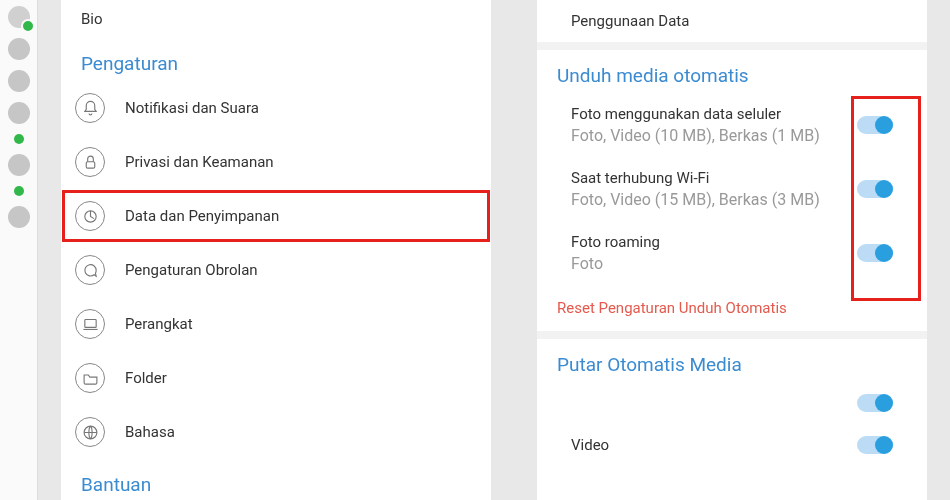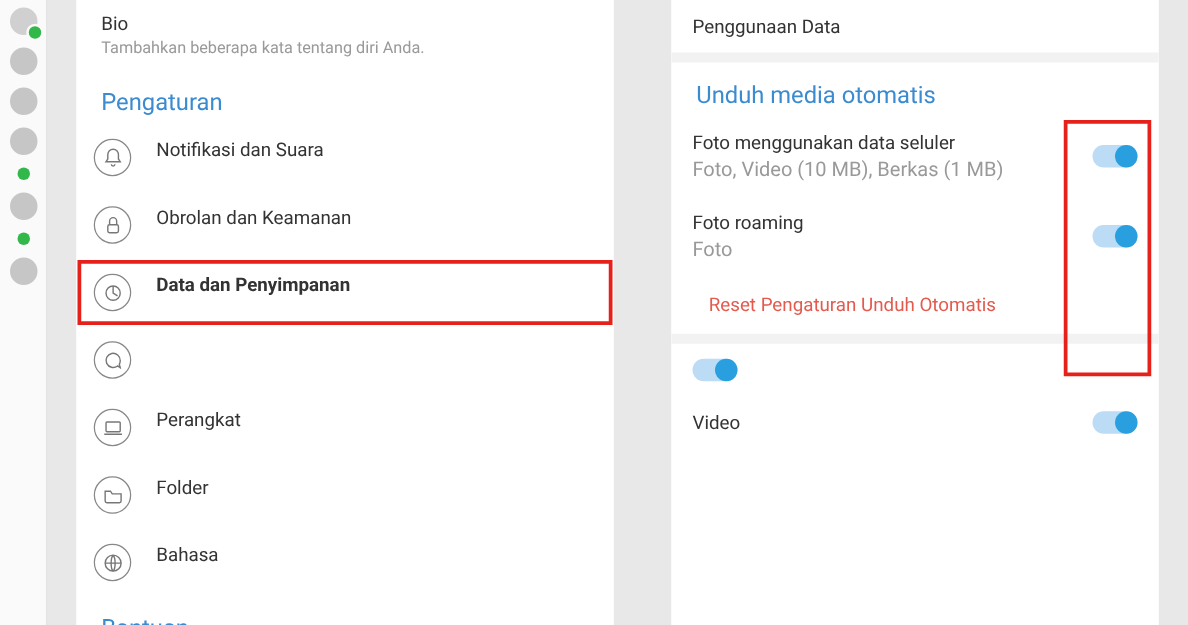--- a/index.html
+++ b/index.html
@@ -44,60 +44,61 @@
     .divider { height:8px;background:#f2f2f2; }
 
     .section-heading {
       font-size:19px;
       color:#3b8bd1;
       padding: 14px 20px 6px 20px;
     }
 
     .menu-item {
       display:flex;
+      align-items:center;
       padding:12px 20px 12px 14px;
       cursor:pointer;
       position:relative;
     }
     .menu-item .icon {
       width:30px;height:30px;
       border:1px solid #888;border-radius:50%;
       display:flex;align-items:center;justify-content:center;
       flex-shrink:0;
       margin-right:20px;
     }
     .menu-label { font-size:15px;color:#333; }
     .menu-item.highlight {
       outline:3px solid #e6201b;
       outline-offset:-4px;
-      font-weight:bold;
     }
 
     .setting-item {
-      padding: 12px 17px;
+      padding: 12px 34px;
       display:flex;
       align-items:center;
       cursor:pointer;
+      justify-content:flex-end;
     }
     .setting-item .text { flex:1; }
     .setting-label { font-size:15px;color:#333; }
     .setting-sub { font-size:16px;color:#999;margin-top:3px; }
 
     .toggle {
       width:36px;height:18px;border-radius:10px;
       background:#bcdcf5;position:relative;flex-shrink:0;
     }
     .toggle::after {
       content:'';position:absolute;width:18px;height:18px;border-radius:50%;
       background:#2a9fe0;right:0;top:0;
     }
 
     .reset-link {
       font-size:15px;color:#e45a4e;
-      padding:14px 30px;cursor:pointer;
+      padding:14px 20px;cursor:pointer;
     }
 
     .right-panel-toggles-highlight {
       position:absolute;
       border:3px solid #e6201b;
       pointer-events:none;
     }
     .right-wrap { position:relative; }
 
     .icon svg { width:17px;height:17px;stroke:#777;fill:none;stroke-width:1.6; }
@@ -112,57 +113,57 @@
   <div class="bubble gray"></div>
   <div class="bubble dot"></div>
   <div class="bubble gray"></div>
   <div class="bubble dot"></div>
   <div class="bubble gray"></div>
 </div>
 
 <div class="panel left">
   <div class="section-row">
     <div class="bio-title">Bio</div>
-    <div class="bio-sub">Tambahkan beberapa kata tentang diri Anda.</div>
   </div>
   <div class="divider"></div>
   <div class="section-heading">Pengaturan</div>
 
   <div class="menu-item">
     <span class="icon">
         <svg viewBox="0 0 24 24">
           <path d="M6 8a6 6 0 0112 0v5l2 3H4l2-3V8zM10 19a2 2 0 004 0"></path>
         </svg>
       </span>
     <span class="menu-label">Notifikasi dan Suara</span>
   </div>
   <div class="menu-item">
     <span class="icon">
         <svg viewBox="0 0 24 24">
           <rect x="6" y="11" width="12" height="9" rx="2"></rect>
           <path d="M8 11V7a4 4 0 018 0v4"></path>
         </svg>
       </span>
-    <span class="menu-label">Obrolan dan Keamanan</span>
+    <span class="menu-label">Privasi dan Keamanan</span>
   </div>
   <div class="menu-item highlight">
     <span class="icon">
         <svg viewBox="0 0 24 24">
           <circle cx="12" cy="12" r="8"></circle>
           <path d="M12 4v8l5 3"></path>
         </svg>
       </span>
     <span class="menu-label">Data dan Penyimpanan</span>
   </div>
   <div class="menu-item">
     <span class="icon">
         <svg viewBox="0 0 24 24">
           <path d="M20 12a8 8 0 10-3 6l3 2-1-4a8 8 0 001-4z"></path>
         </svg>
       </span>
+    <span class="menu-label">Pengaturan Obrolan</span>
   </div>
   <div class="menu-item">
     <span class="icon">
         <svg viewBox="0 0 24 24">
           <rect x="4" y="5" width="16" height="11" rx="1"></rect>
           <path d="M2 19h20"></path>
         </svg>
       </span>
     <span class="menu-label">Perangkat</span>
   </div>
@@ -200,31 +201,39 @@
 
   <div class="setting-item">
     <div class="text">
       <div class="setting-label">Foto menggunakan data seluler</div>
       <div class="setting-sub">Foto, Video (10 MB), Berkas (1 MB)</div>
     </div>
     <div class="toggle"></div>
   </div>
   <div class="setting-item">
     <div class="text">
+      <div class="setting-label">Saat terhubung Wi-Fi</div>
+      <div class="setting-sub">Foto, Video (15 MB), Berkas (3 MB)</div>
+    </div>
+    <div class="toggle"></div>
+  </div>
+  <div class="setting-item">
+    <div class="text">
       <div class="setting-label">Foto roaming</div>
       <div class="setting-sub">Foto</div>
     </div>
     <div class="toggle"></div>
   </div>
 
   <div class="right-panel-toggles-highlight" style="top:96px;right:6px;width:70px;height:205px;"></div>
 
   <div class="reset-link">Reset Pengaturan Unduh Otomatis</div>
   <div class="divider"></div>
 
+  <div class="section-heading">Putar Otomatis Media</div>
   <div class="setting-item">
     <div class="toggle"></div>
   </div>
   <div class="setting-item">
     <div class="text">
         <div class="setting-label">Video</div>
       </div>
     <div class="toggle"></div>
   </div>
 </div>

